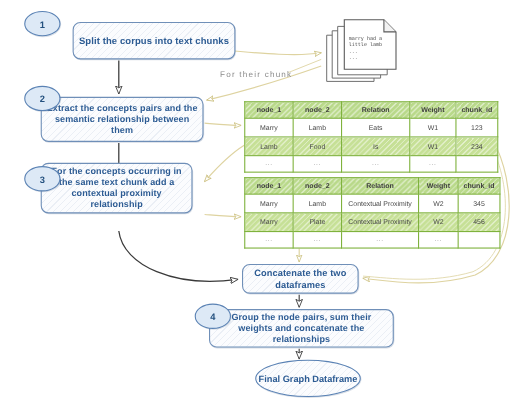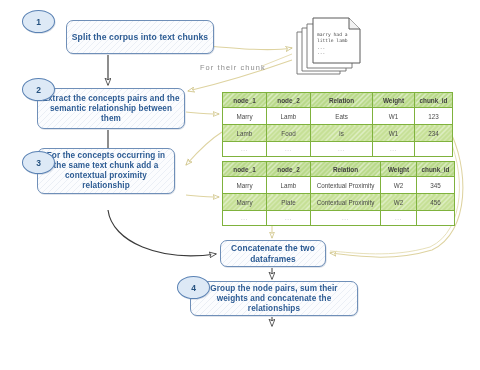--- a/index.html
+++ b/index.html
@@ -269,20 +269,23 @@
     <span class="txt">Concatenate the two dataframes</span>
   </div>
 
   <div class="node" id="node-group">
     <span class="txt">Group the node pairs, sum their weights and concatenate the relationships</span>
   </div>
   <div class="step-badge" id="badge-4">
     <span>4</span>
   </div>
 
+  <div id="node-final">
+    <span>Final Graph Dataframe</span>
+  </div>
 
   <div id="label-foreach">For their chunk</div>
 
   <div id="doc-stack">
     <svg viewBox="0 0 76 62" width="76" height="62">
 
       <path d="M3,17 L3,59 L46,59 L46,17 Z" fill="#ffffff" stroke="#6d6d6d" stroke-width="0.9"></path>
       <path d="M8,13 L8,56 L52,56 L52,13 Z" fill="#ffffff" stroke="#6d6d6d" stroke-width="0.9"></path>
       <path d="M13,9 L13,53 L58,53 L58,9 Z" fill="#ffffff" stroke="#6d6d6d" stroke-width="0.9"></path>
 

